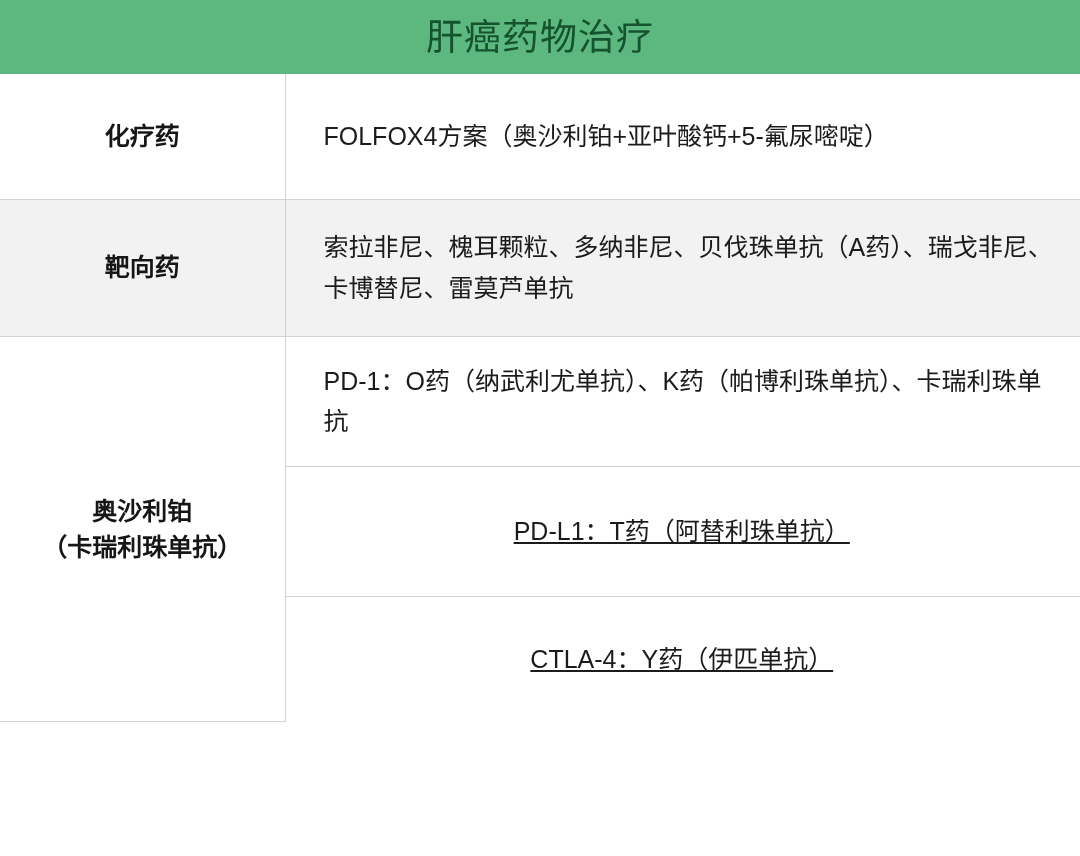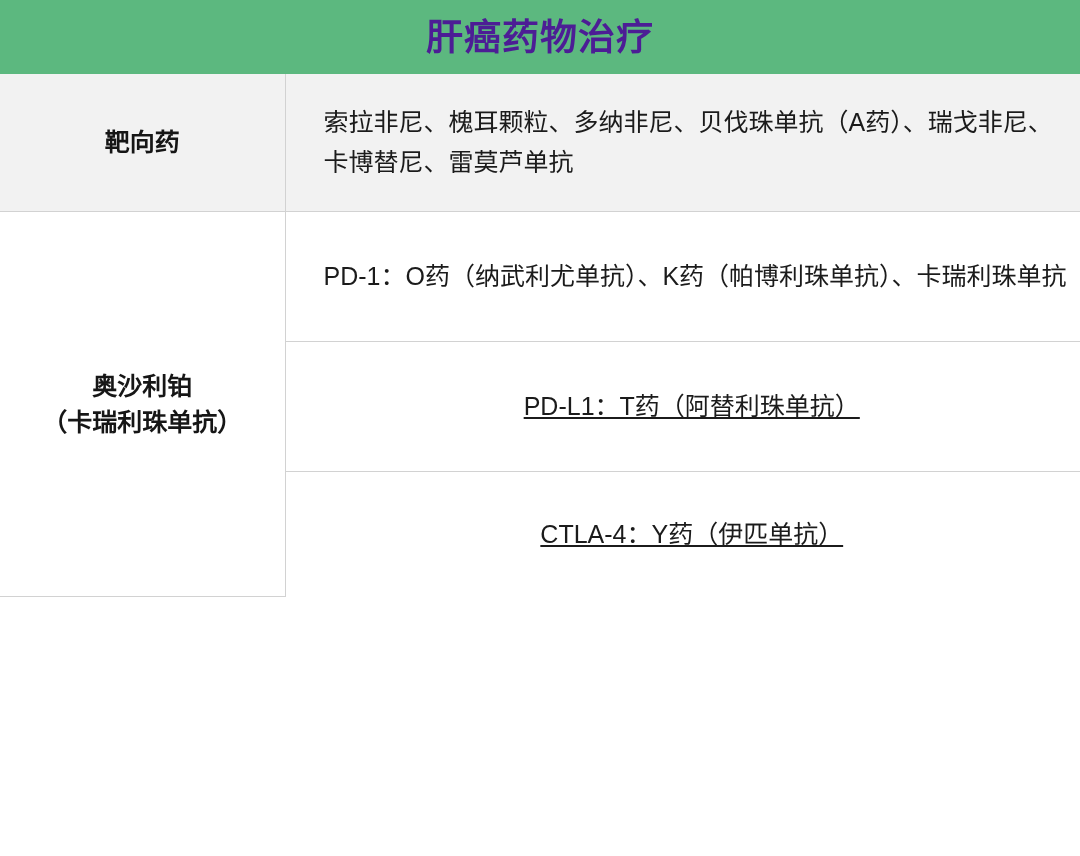--- a/index.html
+++ b/index.html
@@ -23,23 +23,23 @@
   
   .banner {
     width: 1080px;
     height: 74px;
     background: #5cb87f;
     display: flex;
     align-items: center;
     justify-content: center;
   }
   .banner-title {
-    color: #4c1d95;
+    color: #14532d;
     font-size: 37px;
-    font-weight: bold;
+    font-weight: normal;
     letter-spacing: 1px;
     line-height: 1;
   }
 
   
   .drug-table {
     width: 1080px;
     border-collapse: collapse;
     table-layout: fixed;
   }
@@ -82,21 +82,21 @@
     width: 100%;
     border-collapse: collapse;
     table-layout: fixed;
   }
   .sub-table td {
     background: #ffffff;
     font-size: 25px;
     color: #1b1b1b;
     line-height: 1.62;
     border-bottom: 1px solid #d2d2d2;
-    padding: 18px 8px 18px 38px;
+    padding: 18px 28px 18px 38px;
     vertical-align: middle;
   }
   .sub-table tr:last-child td { border-bottom: none; }
   .sub-table td.centered {
     text-align: center;
     padding-left: 26px;
     text-decoration: underline;
   }
   .sub-cell-wrap { padding: 0 !important; }
 
@@ -118,20 +118,26 @@
     <h1 class="banner-title">肝癌药物治疗</h1>
   </div>
 
   <table class="drug-table">
     <colgroup>
       <col class="label-col">
       <col class="value-col">
     </colgroup>
     <tbody>
 
+      <tr class="row-white r-chemo">
+        <td class="cell-label">
+          <span class="lbl-line">化疗药</span>
+        </td>
+        <td class="cell-value">FOLFOX4方案（奥沙利铂+亚叶酸钙+5-氟尿嘧啶）</td>
+      </tr>
 
       <tr class="row-gray r-target">
         <td class="cell-label">
           <span class="lbl-line">靶向药</span>
         </td>
         <td class="cell-value">索拉非尼、槐耳颗粒、多纳非尼、贝伐珠单抗（A药）、瑞戈非尼、卡博替尼、雷莫芦单抗</td>
       </tr>
 
       <tr class="row-white r-immuno">
         <td class="cell-label">

